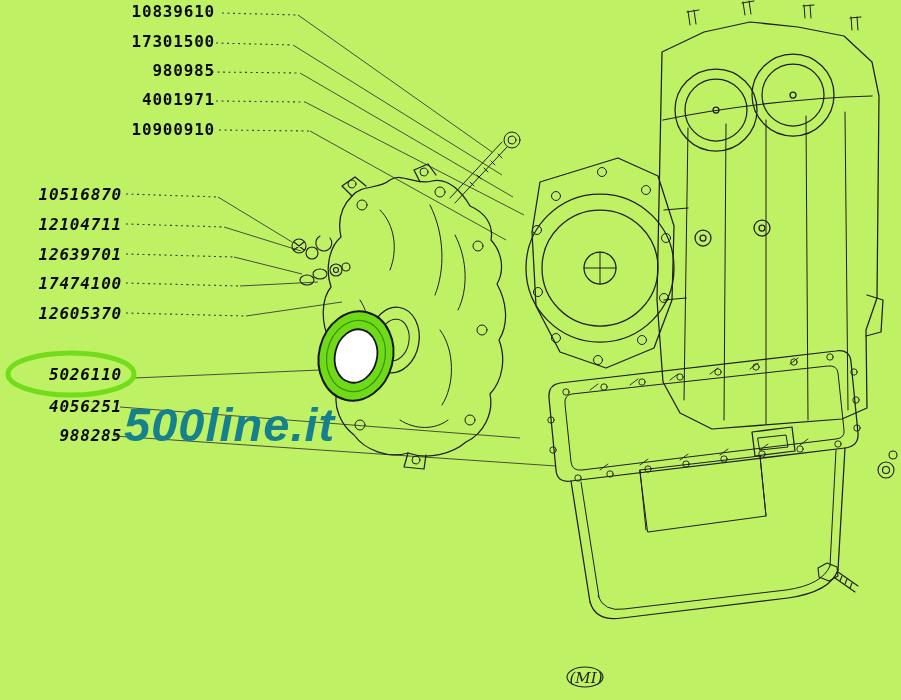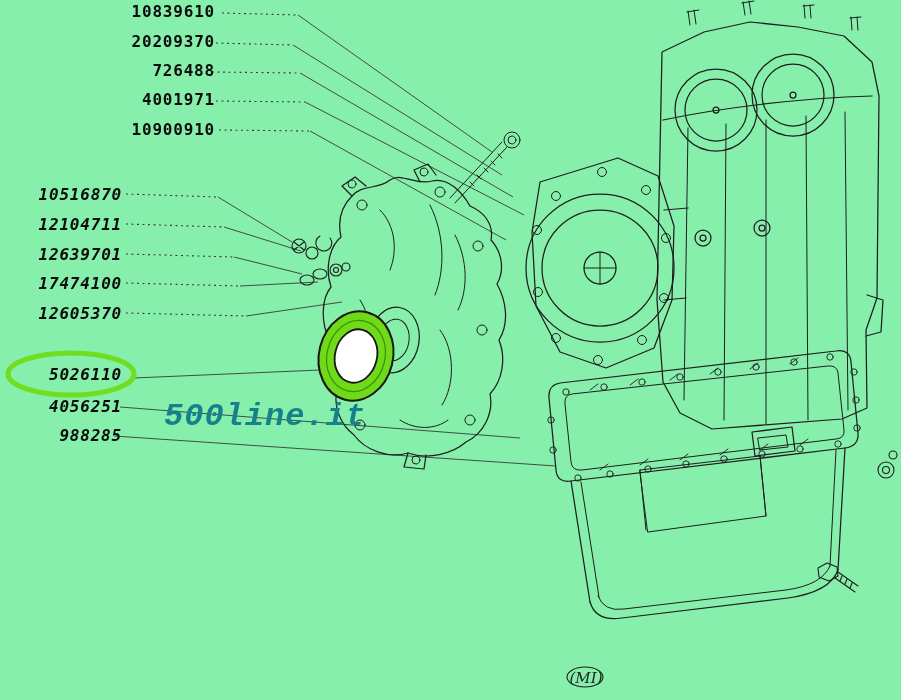--- a/index.html
+++ b/index.html
@@ -1,32 +1,32 @@
 <!DOCTYPE html>
 <html><head>
 <meta charset="utf-8">
 <style>
   html,body{margin:0;padding:0;background:#ffffff;}
   .stage{
-    position:relative;width:901px;height:700px;background:#86efac;overflow:hidden;
+    position:relative;width:901px;height:700px;background:#bef264;overflow:hidden;
     font-family:"DejaVu Sans Mono","Liberation Mono",monospace;
   }
   .stage svg{position:absolute;left:0;top:0;}
   .plabel{
     position:absolute;height:20px;font-size:16px;font-weight:600;letter-spacing:.8px;
     color:#0c0c0c;text-align:right;white-space:nowrap;
     font-family:"DejaVu Sans Mono","Liberation Mono",monospace;
   }
   .col-top{left:95px;width:120px;}
   .col-left{left:12px;width:110px;font-style:italic;}
   .watermark{
     position:absolute;left:124px;top:399px;
-    font-family:Liberation Mono, monospace;
-    font-style:italic;font-weight:700;font-size:32px;line-height:1.1;
-    color:#17808d;letter-spacing:1px;white-space:nowrap;margin-left:40px;
+    font-family:Liberation Sans, sans-serif;
+    font-style:italic;font-weight:700;font-size:47px;line-height:1.1;
+    color:#17808d;letter-spacing:1px;white-space:nowrap;
   }
   .stamp{
     position:absolute;left:560px;top:669px;width:52px;text-align:center;
     font-size:15px;font-style:italic;color:#222;
     font-family:"DejaVu Serif","Liberation Serif",serif;
   }
 </style>
 </head>
 <body>
 
@@ -214,22 +214,22 @@
     <g transform="rotate(14 356 356)">
       <ellipse cx="356" cy="356" rx="37" ry="45" fill="#6fdb18" stroke="#161616" stroke-width="2"></ellipse>
       <ellipse cx="356" cy="356" rx="29" ry="36" fill="none" stroke="#3f8f06" stroke-width="1.2"></ellipse>
       <ellipse cx="356" cy="356" rx="21" ry="27" fill="#ffffff" stroke="#161616" stroke-width="1.8"></ellipse>
     </g>
 
     <ellipse cx="71" cy="374" rx="63" ry="21" fill="none" stroke="#6fdb18" stroke-width="5" opacity="0.95"></ellipse>
   </svg>
 
   <div class="plabel col-top" style="top:2px">10839610</div>
-  <div class="plabel col-top" style="top:32px">20209370</div>
-  <div class="plabel col-top" style="top:61px">726488</div>
+  <div class="plabel col-top" style="top:32px">17301500</div>
+  <div class="plabel col-top" style="top:61px">980985</div>
   <div class="plabel col-top" style="top:90px">4001971</div>
   <div class="plabel col-top" style="top:120px">10900910</div>
 
   <div class="plabel col-left" style="top:185px">10516870</div>
   <div class="plabel col-left" style="top:215px">12104711</div>
   <div class="plabel col-left" style="top:245px">12639701</div>
   <div class="plabel col-left" style="top:274px">17474100</div>
   <div class="plabel col-left" style="top:304px">12605370</div>
 
   <div class="plabel col-left" style="top:365px">5026110</div>

